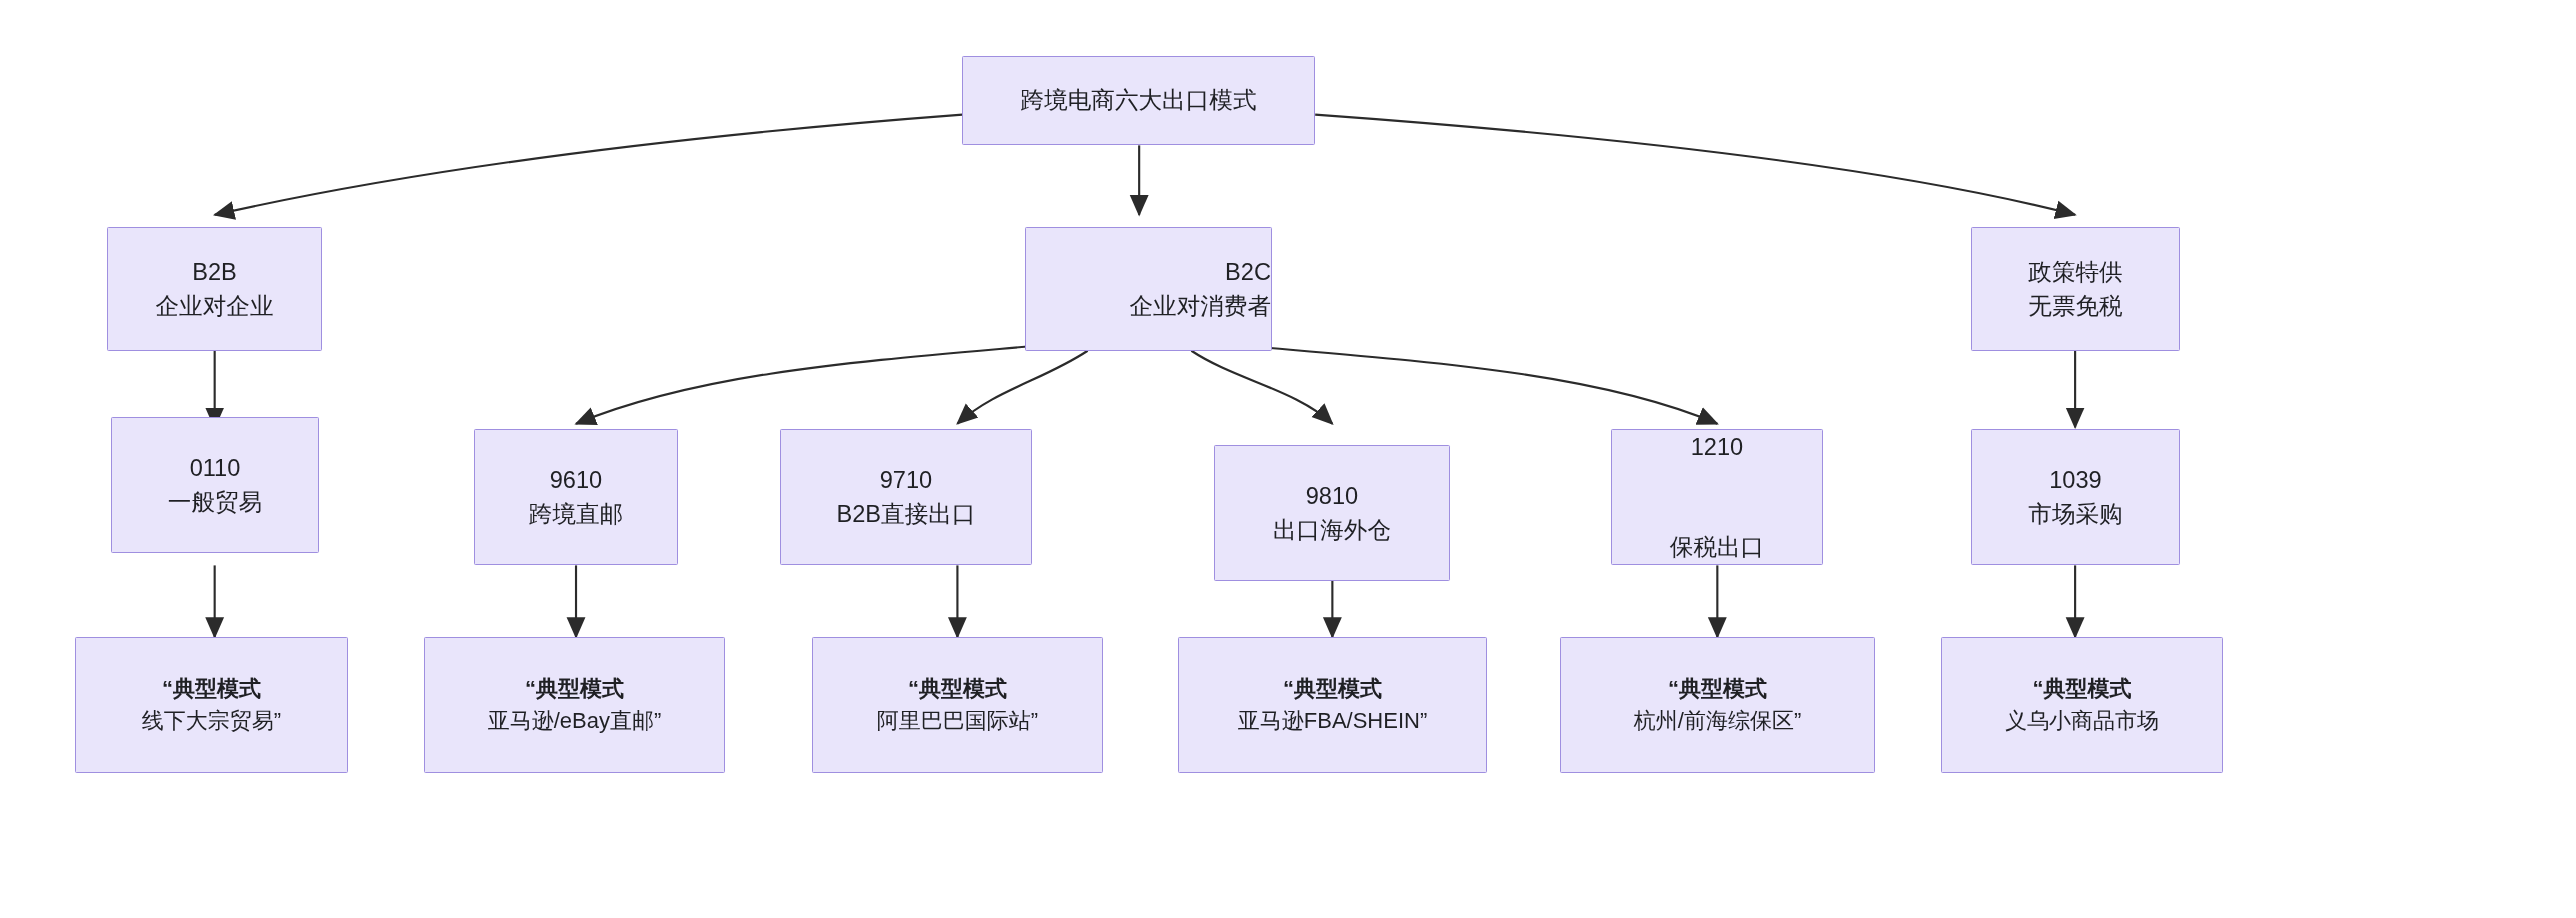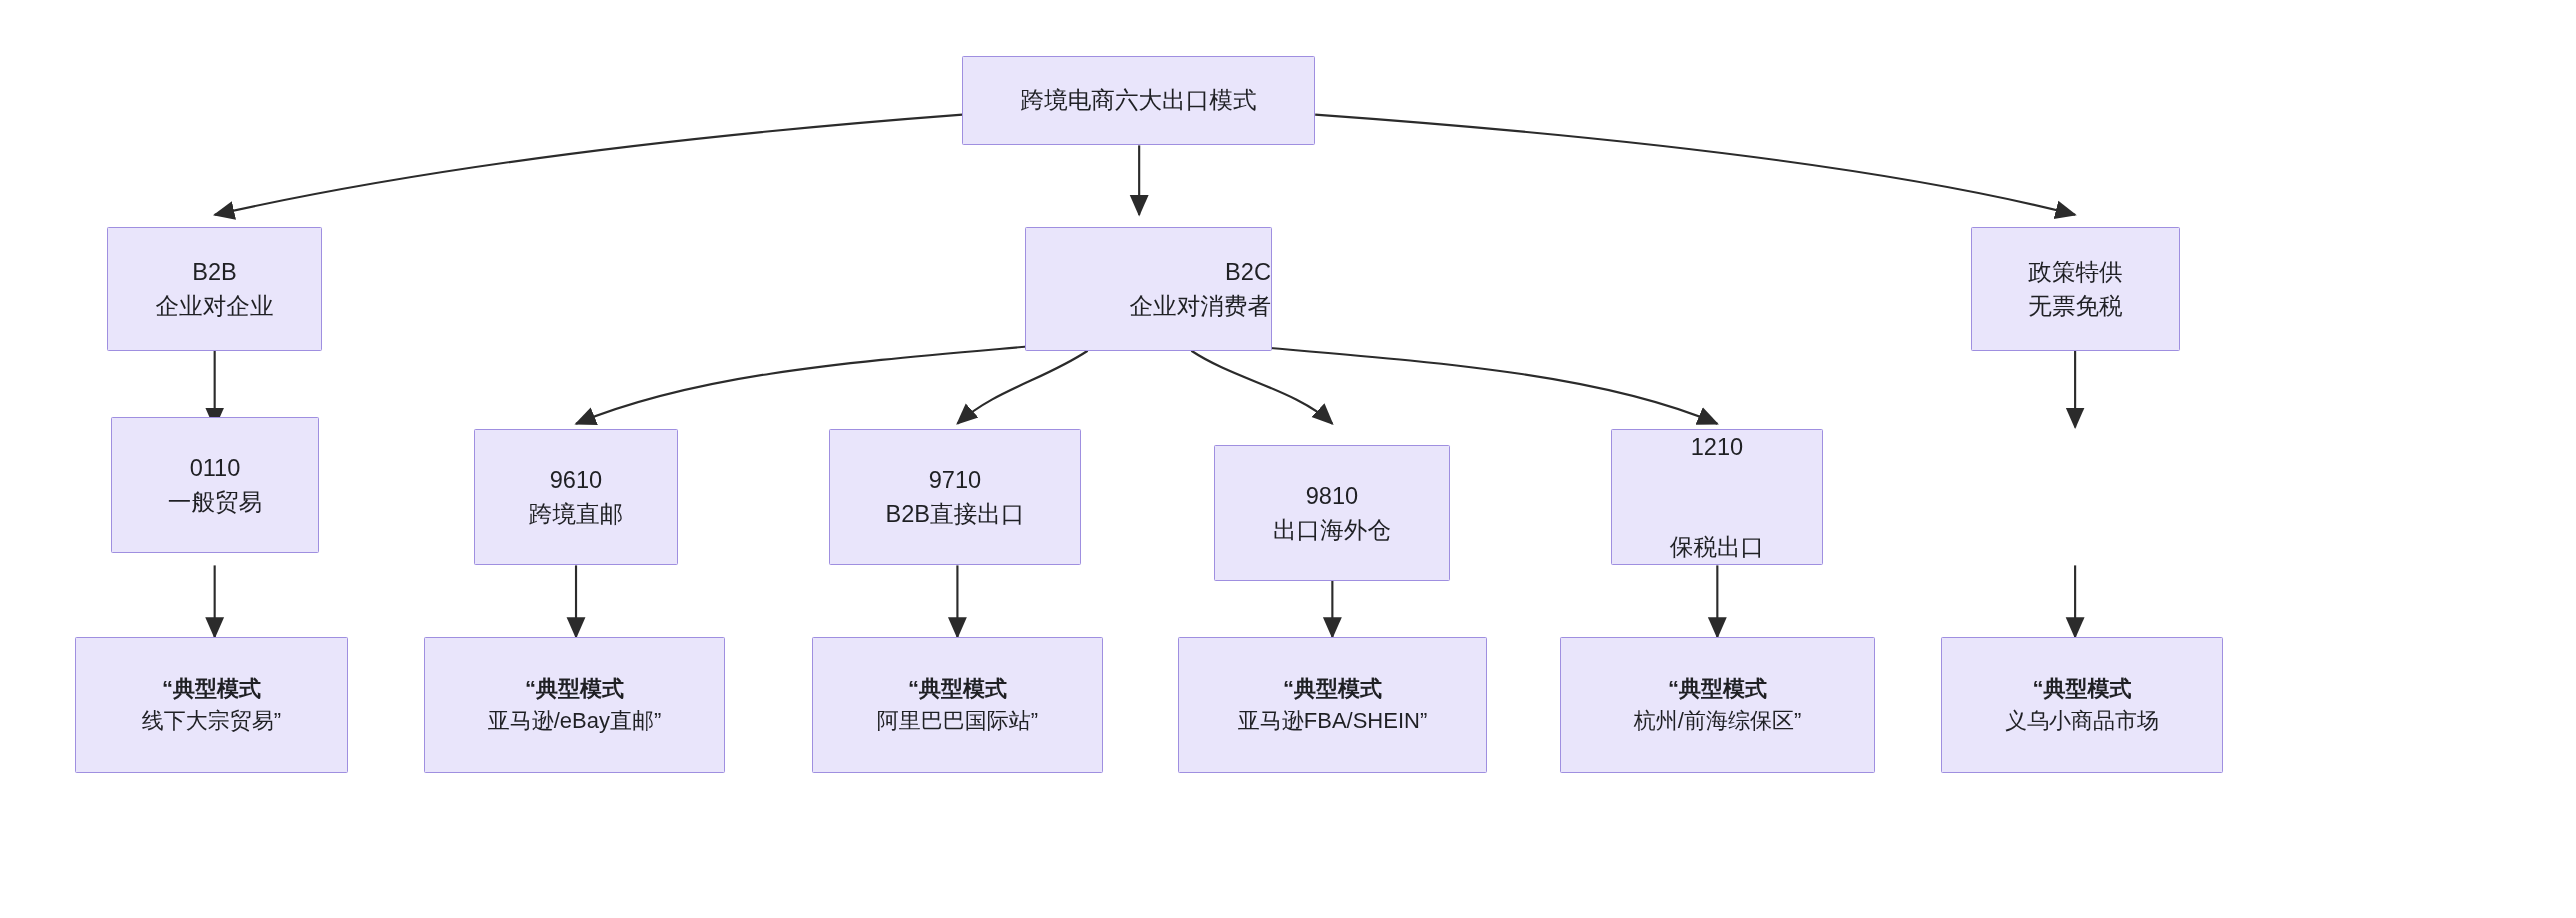--- a/index.html
+++ b/index.html
@@ -89,35 +89,39 @@
   <div class="node lvl2" style="left:111px;top:417px;width:208px;height:136px;">
     <span class="ln">0110</span>
     <span class="ln">一般贸易</span>
   </div>
 
   <div class="node lvl2" style="left:474px;top:429px;width:204px;height:136px;">
     <span class="ln">9610</span>
     <span class="ln">跨境直邮</span>
   </div>
 
-  <div class="node lvl2" style="left:829px;top:429px;width:252px;height:136px;">
+  <div class="node lvl2" style="left:780px;top:429px;width:252px;height:136px;">
     <span class="ln">9710</span>
     <span class="ln">B2B直接出口</span>
   </div>
 
   <div class="node lvl2" style="left:1214px;top:429px;width:236px;height:136px;margin-top:16px;">
     <span class="ln">9810</span>
     <span class="ln">出口海外仓</span>
   </div>
 
   <div class="node lvl2" style="left:1611px;top:429px;width:212px;height:136px;justify-content:space-between;">
     <span class="ln">1210</span>
     <span class="ln">保税出口</span>
   </div>
 
+  <div class="node lvl2" style="left:1971px;top:429px;width:209px;height:136px;">
+    <span class="ln">1039</span>
+    <span class="ln">市场采购</span>
+  </div>
 
   <div class="node lvl3" style="left:75px;top:637px;width:273px;height:136px;">
     <span class="ln strong">“典型模式</span>
     <span class="ln">线下大宗贸易”</span>
   </div>
 
   <div class="node lvl3" style="left:424px;top:637px;width:301px;height:136px;">
     <span class="ln strong">“典型模式</span>
     <span class="ln">亚马逊/eBay直邮”</span>
   </div>

